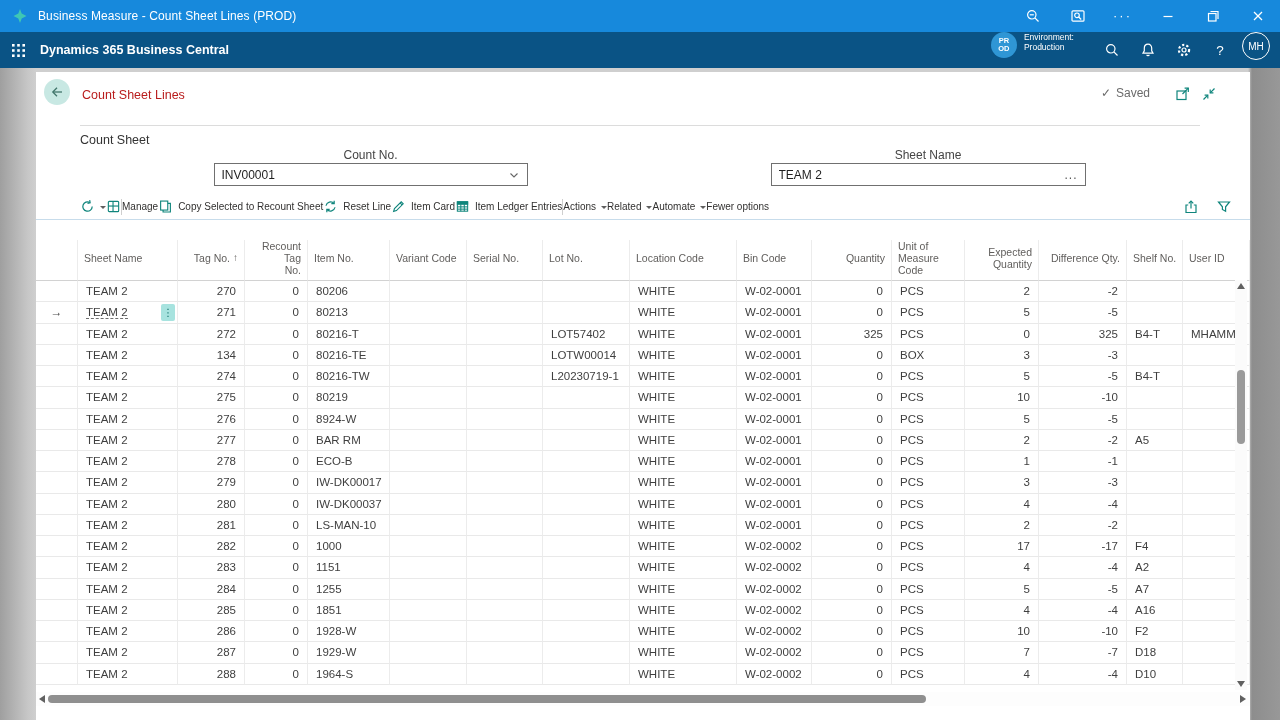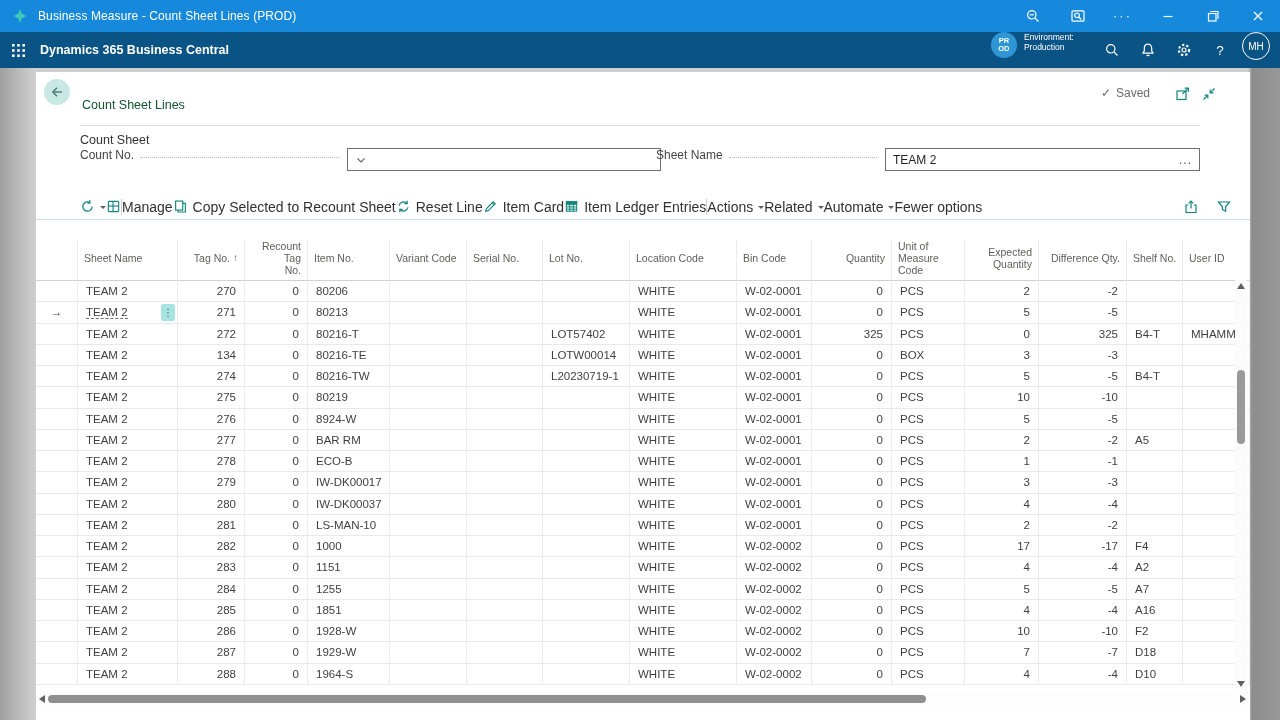--- a/index.html
+++ b/index.html
@@ -22,34 +22,34 @@
   .env-text{margin-left:7px;font-size:8.5px;line-height:10px;margin-right:20px;}
   .nav-ico{width:36px;height:36px;display:flex;align-items:center;justify-content:center;color:#fff;}
   .help-txt{font-size:13.5px;}
   .avatar{width:26px;height:26px;border-radius:50%;border:1.5px solid #fff;margin:0 10px 0 4px;
     display:flex;align-items:center;justify-content:center;font-size:10px;}
   .backdrop{position:absolute;left:0;top:68px;width:1280px;height:652px;
     background:linear-gradient(90deg,#9f9f9f 0px,#c7c7c7 28px,#cfcfcf 36px,#cfcfcf 1248px,#8d8d8d 1252px,#989898 1280px);}
   .card{position:absolute;left:36px;top:72px;width:1214px;height:648px;background:#fff;}
   .back-btn{position:absolute;left:8px;top:7px;width:26px;height:26px;border-radius:50%;
     background:#C8E8E3;display:flex;align-items:center;justify-content:center;color:#41756B;}
-  .page-title{position:absolute;left:46px;top:26px;font-size:12.5px;color:#14532d;}
+  .page-title{position:absolute;left:46px;top:16px;font-size:12.5px;color:#b91c1c;}
   .saved-wrap{position:absolute;right:100px;top:14px;display:flex;align-items:center;color:#6b6b6b;font-size:12px;gap:5px;}
   .hdr-ico{position:absolute;top:13px;width:18px;height:18px;display:flex;align-items:center;justify-content:center;color:var(--accent-teal,#0F857C);}
   .title-divider{position:absolute;left:44px;top:53px;width:1120px;height:1px;background:#dcdcdc;}
   .section-label{position:absolute;left:44px;top:61px;font-size:12.5px;color:#333;}
-  .field-group{position:absolute;top:76px;display:flex;}
+  .field-group{position:absolute;top:76px;display:flex;align-items:center;flex-direction:column;}
   .caption{font-size:12px;color:#444;white-space:nowrap;}
   .leader{flex:1;height:9px;border-bottom:1px dotted #b8b8b8;margin:0 8px 0 6px;}
   .input-box{height:21px;border:1px solid #707070;background:#fff;display:flex;align-items:center;
     padding:0 7px;font-size:12px;color:#1f1f1f;}
   .input-box .val{flex:1;white-space:nowrap;overflow:hidden;}
   .assist-txt{color:#555;font-size:12px;letter-spacing:1px;margin-left:4px;}
   .toolbar{position:absolute;left:44px;top:122px;height:25px;display:flex;align-items:center;
-    font-size:14px;color:#323130;white-space:nowrap;}
+    font-size:10px;color:#323130;white-space:nowrap;}
   .tb-item{display:flex;align-items:center;gap:5px;}
   .tb-ico{color:var(--accent-teal,#0F857C);display:flex;}
   .tb-sep{width:1px;height:16px;background:#cfcfcf;}
   .chev{width:0;height:0;border:3.5px solid transparent;border-top-color:#5f5f5f;margin-top:4px;}
   .toolbar-right{position:absolute;right:18px;top:122px;height:25px;display:flex;align-items:center;gap:17px;color:var(--accent-teal,#0F857C);}
   .toolbar-divider{position:absolute;left:0;top:147px;width:1214px;height:1px;background:#C7DCEB;}
   .grid-header{position:absolute;left:0;top:168px;width:1214px;height:41px;display:grid;}
   .h-cell{display:flex;align-items:center;padding:0 6px 5px;font-size:10.5px;color:#605e5c;
     border-right:1px solid #ececec;border-bottom:1px solid #d2d2d2;overflow:hidden;line-height:12px;}
   .h-cell span{white-space:pre-line;}
@@ -209,20 +209,21 @@
   </div>
 
   <div class="title-divider"></div>
 
   <span class="section-label">Count Sheet</span>
 
   <div class="field-group" style="left:44px;width:581px;">
     <span class="caption">Count No.</span>
     <span class="leader"></span>
     <div class="input-box" style="width:298px;">
+      <span class="val">INV00001</span>
       <svg width="12" height="12" viewBox="0 0 12 12" fill="none" stroke="#666" stroke-width="1.1">
           <polyline points="2.5,4.5 6,8 9.5,4.5"></polyline>
         </svg>
     </div>
   </div>
 
   <div class="field-group" style="left:620px;width:544px;">
     <span class="caption">Sheet Name</span>
     <span class="leader"></span>
     <div class="input-box" style="width:299px;">

